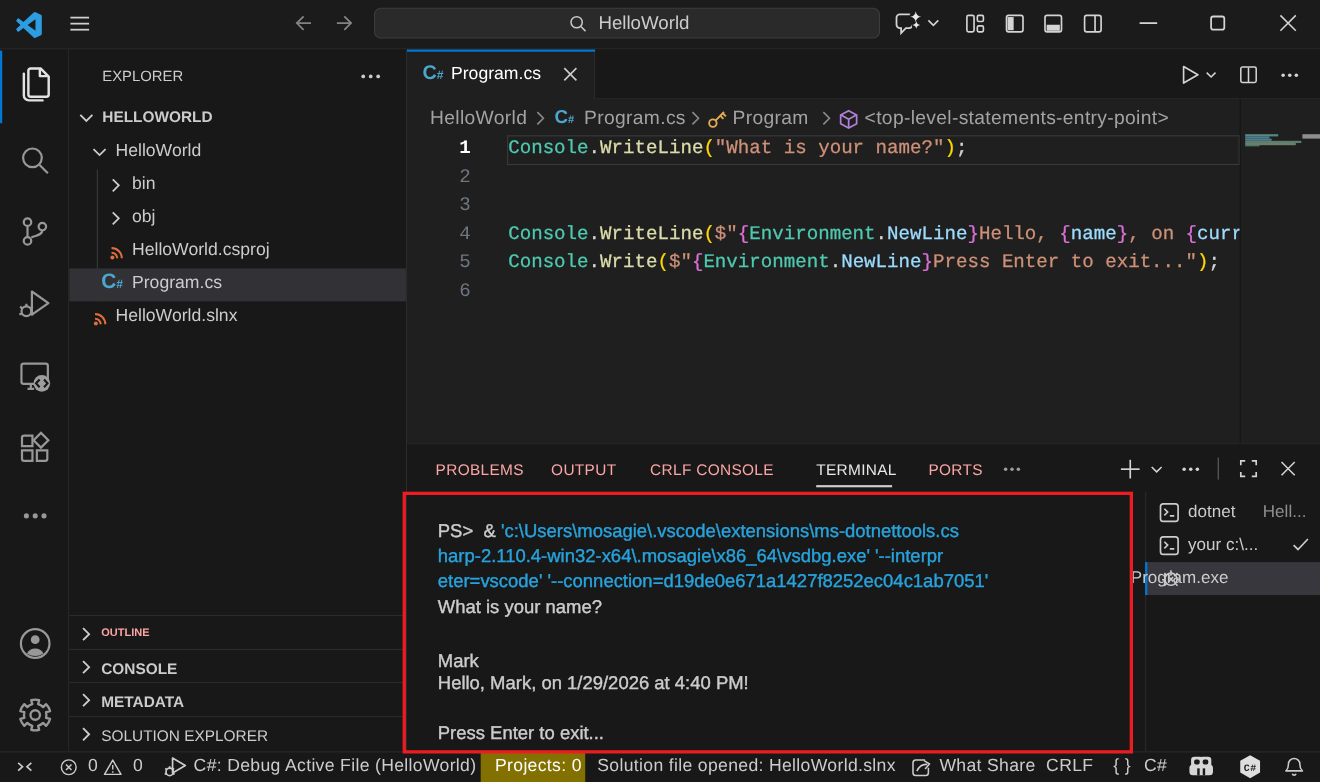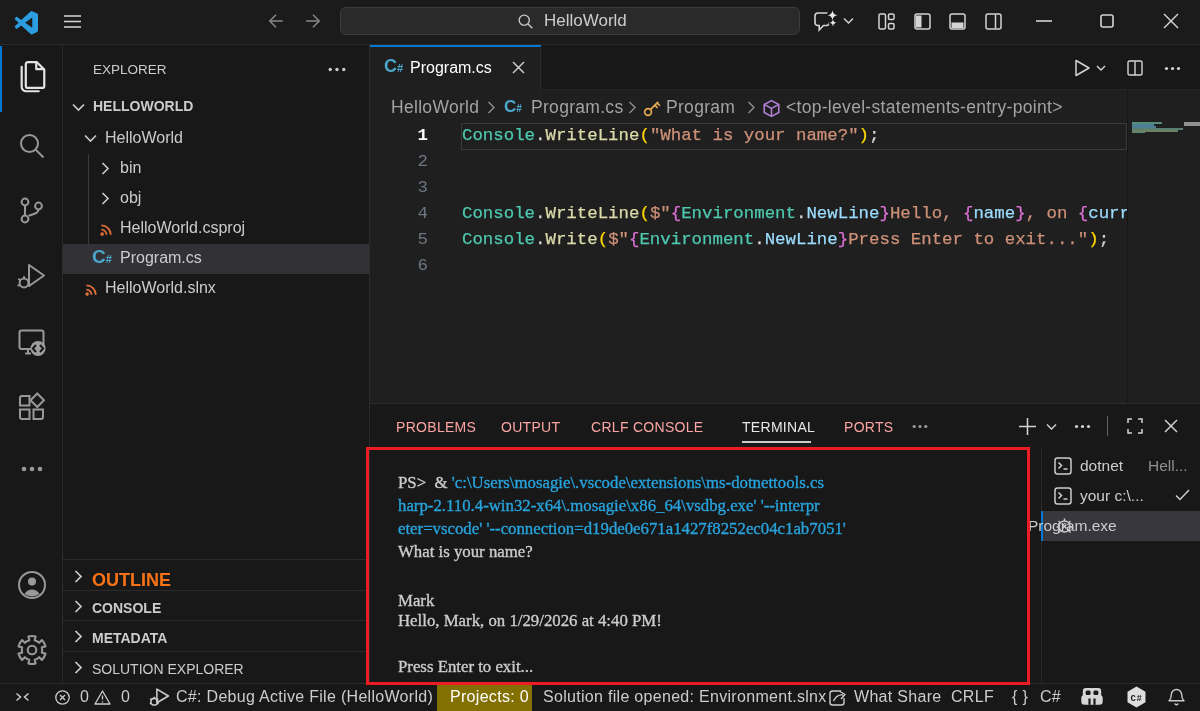--- a/index.html
+++ b/index.html
@@ -227,21 +227,21 @@
   </svg>
 <div class="a" style="left:105px;top:279px;font-size:16px;color:#ccc">HelloWorld.slnx</div>
 
 <div class="a" style="left:63px;top:559px;width:306px;height:1px;background:#2b2b2b"></div>
 <div class="a" style="left:63px;top:590px;width:306px;height:1px;background:#2b2b2b"></div>
 <div class="a" style="left:63px;top:620px;width:306px;height:1px;background:#2b2b2b"></div>
 <div class="a" style="left:63px;top:651px;width:306px;height:1px;background:#2b2b2b"></div>
 <svg class="a" style="left:74px;top:570px" width="9" height="13" viewBox="0 0 9 13">
     <path fill="none" stroke="#ccc" stroke-width="1.7" d="m1.5 1 5.5 5.5L1.5 12"></path>
   </svg>
-<div class="a" style="left:92px;top:570px;font-size:18px;font-weight:bold;color:#f97316">OUTLINE</div>
+<div class="a" style="left:92px;top:570px;font-size:10px;font-weight:bold;color:#fca5a5">OUTLINE</div>
 <svg class="a" style="left:74px;top:600px" width="9" height="13" viewBox="0 0 9 13">
     <path fill="none" stroke="#ccc" stroke-width="1.7" d="m1.5 1 5.5 5.5L1.5 12"></path>
   </svg>
 <div class="a" style="left:92px;top:600px;font-size:14px;font-weight:bold;color:#ccc">CONSOLE</div>
 <svg class="a" style="left:74px;top:630px" width="9" height="13" viewBox="0 0 9 13">
     <path fill="none" stroke="#ccc" stroke-width="1.7" d="m1.5 1 5.5 5.5L1.5 12"></path>
   </svg>
 <div class="a" style="left:92px;top:630px;font-size:14px;font-weight:bold;color:#ccc">METADATA</div>
 <svg class="a" style="left:74px;top:661px" width="9" height="13" viewBox="0 0 9 13">
     <path fill="none" stroke="#ccc" stroke-width="1.7" d="m1.5 1 5.5 5.5L1.5 12"></path>
@@ -378,21 +378,21 @@
       <path d="M1 5V1h4M11 1h4v4M15 11v4h-4M5 15H1v-4"></path>
     </g>
   </svg>
 <svg class="a" style="left:1164px;top:419px" width="14" height="14" viewBox="0 0 14 14">
     <g stroke="#d4d4d4" stroke-width="1.4">
       <line x1="1" y1="1" x2="13" y2="13"></line>
       <line x1="13" y1="1" x2="1" y2="13"></line>
     </g>
   </svg>
 
-<style>.tl{position:absolute;left:398px;font-size:16.8px;line-height:23px;white-space:pre;font-family:Liberation Serif, serif;color:#cccccc;-webkit-text-stroke:.35px}.tb{color:#27a3dd}</style>
+<style>.tl{position:absolute;left:398px;font-size:16.8px;line-height:23px;white-space:pre;font-family:Liberation Sans, sans-serif;color:#cccccc;-webkit-text-stroke:.35px}.tb{color:#27a3dd}</style>
 <div class="tl" style="top:471px">PS&gt;  &amp; <span class="tb">'c:\Users\mosagie\.vscode\extensions\ms-dotnettools.cs</span></div>
 <div class="tl" style="top:494px"><span class="tb">harp-2.110.4-win32-x64\.mosagie\x86_64\vsdbg.exe' '--interpr</span></div>
 <div class="tl" style="top:517px"><span class="tb">eter=vscode' '--connection=d19de0e671a1427f8252ec04c1ab7051'</span></div>
 <div class="tl" style="top:540px">What is your name?</div>
 <div class="tl" style="top:589px">Mark</div>
 <div class="tl" style="top:609px">Hello, Mark, on 1/29/2026 at 4:40 PM!</div>
 <div class="tl" style="top:655px">Press Enter to exit...</div>
 
 <div class="a" style="left:1041px;top:447px;width:1px;height:236px;background:#2b2b2b"></div>
 <div class="a" style="left:1041px;top:511px;width:159px;height:30px;background:#37373d"></div>
@@ -445,21 +445,21 @@
 <svg class="a" style="left:149px;top:687px" width="21" height="20" viewBox="0 0 20 19">
     <g fill="none" stroke="#ccc" stroke-width="1.5">
       <path d="M7.5 2 18.5 8.5 7.5 15z" stroke-linejoin="round"></path>
       <circle cx="5" cy="14" r="3.2"></circle>
       <path d="M5 10.8V9.2M2.5 12 1.2 11M2.4 15.5l-1.7.4M7.5 12l1.3-1M7.6 15.5l1.7.4"></path>
     </g>
   </svg>
 <div class="st" style="left:176px">C#: Debug Active File (HelloWorld)</div>
 <div class="a" style="left:437px;top:684px;width:95px;height:27px;background:#827000"></div>
 <div class="st" style="left:450px;color:#fff">Projects: 0</div>
-<div class="st" style="left:543px">Solution file opened: Environment.slnx</div>
+<div class="st" style="left:543px">Solution file opened: HelloWorld.slnx</div>
 <svg class="a" style="left:828px;top:688px" width="19" height="19" viewBox="0 0 19 19">
     <g fill="none" stroke="#ccc" stroke-width="1.4">
       <path d="M13 3H4.5A2.5 2.5 0 0 0 2 5.5v9A2.5 2.5 0 0 0 4.5 17h9a2.5 2.5 0 0 0 2.5-2.5V10"></path>
       <path d="M5.5 13c2.5-5 6-6.5 9.5-6M12 3.5 17 6.5l-4 4.5" stroke-linejoin="round"></path>
     </g>
   </svg>
 <div class="st" style="left:854px">What Share</div>
 <div class="st" style="left:951px">CRLF</div>
 <div class="st" style="left:1012px">{ }</div>
 <div class="st" style="left:1040px">C#</div>

